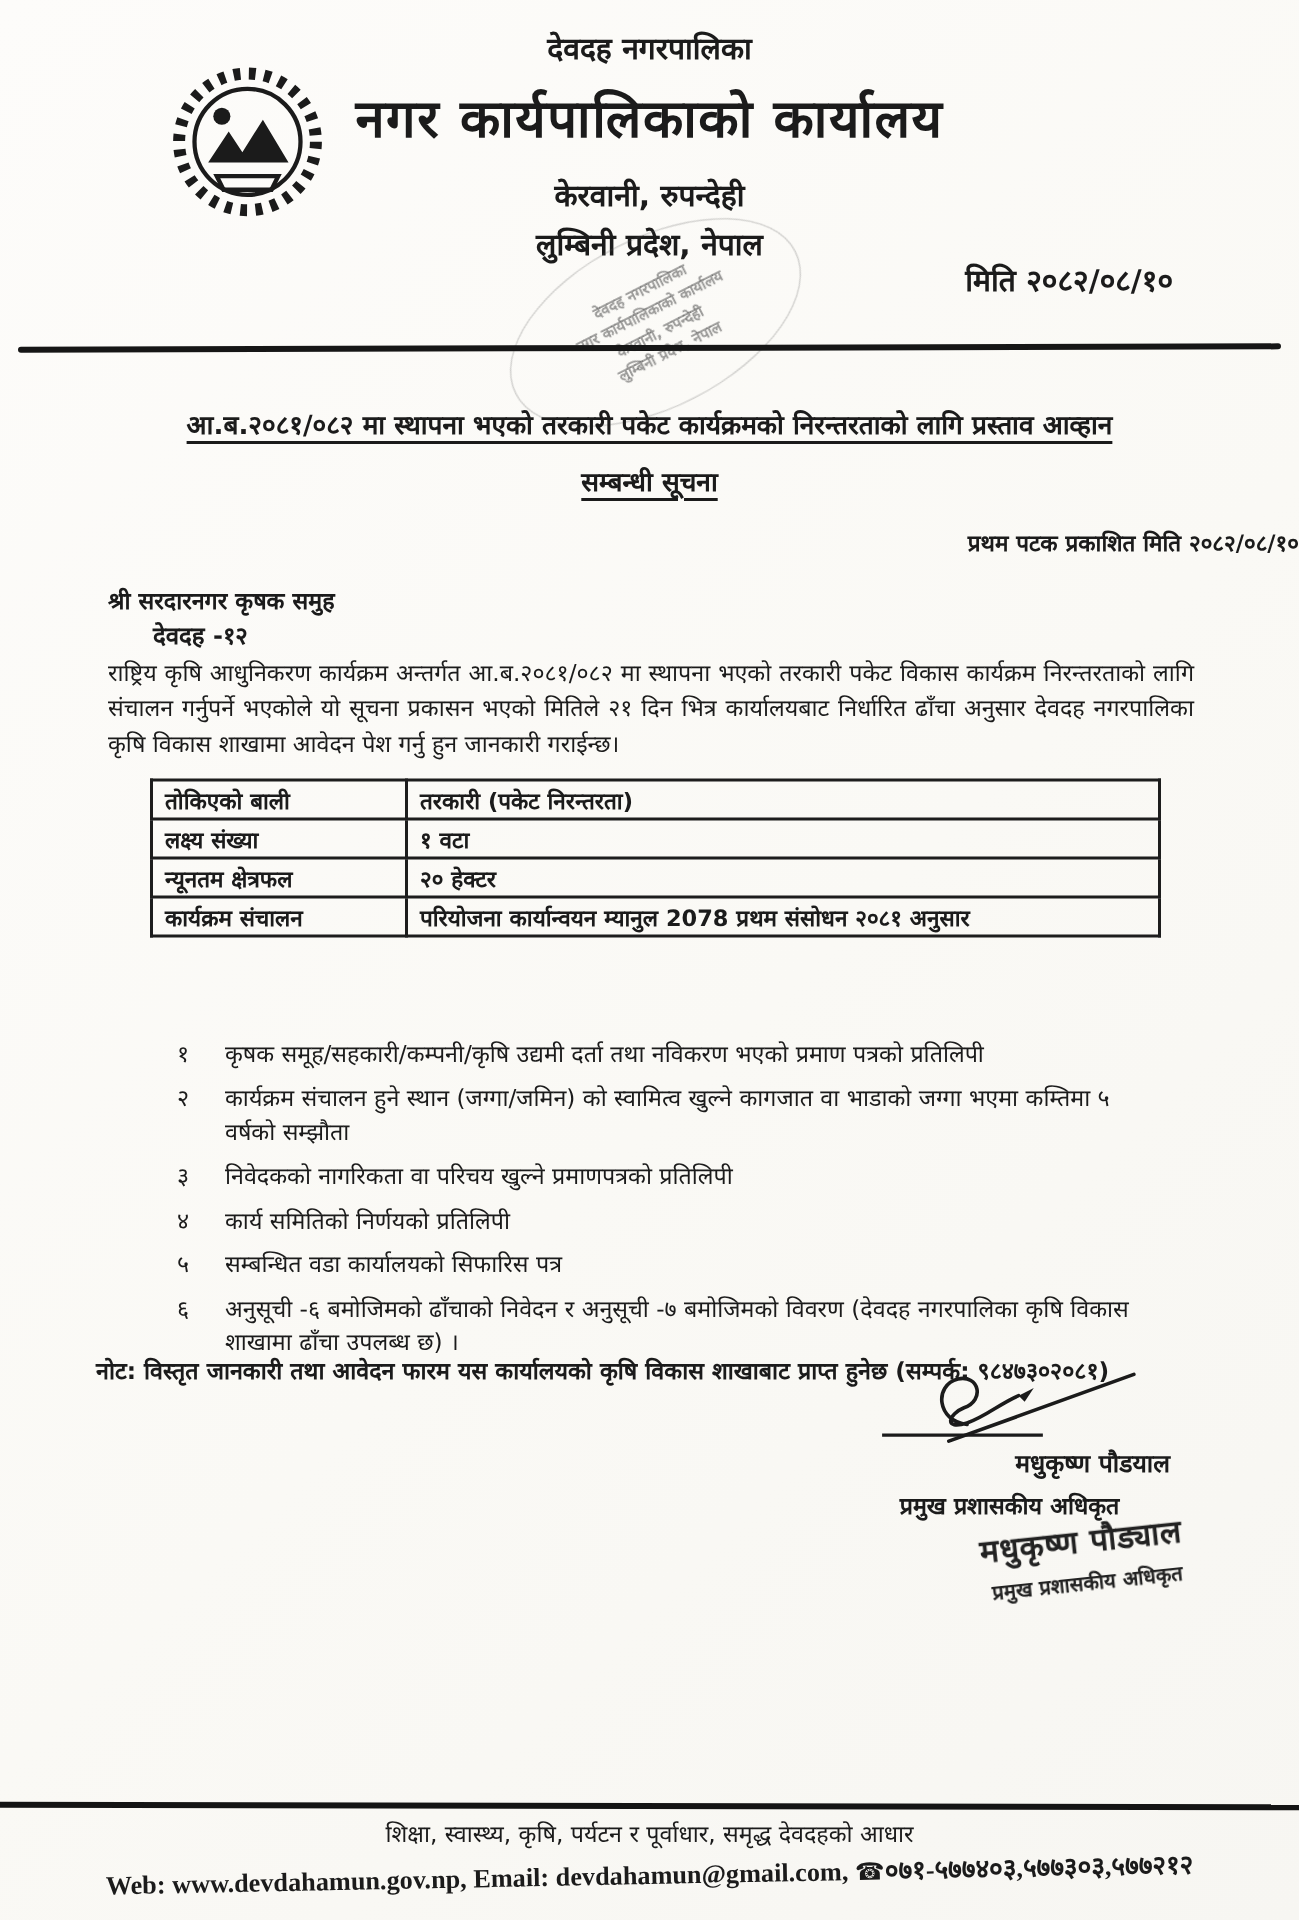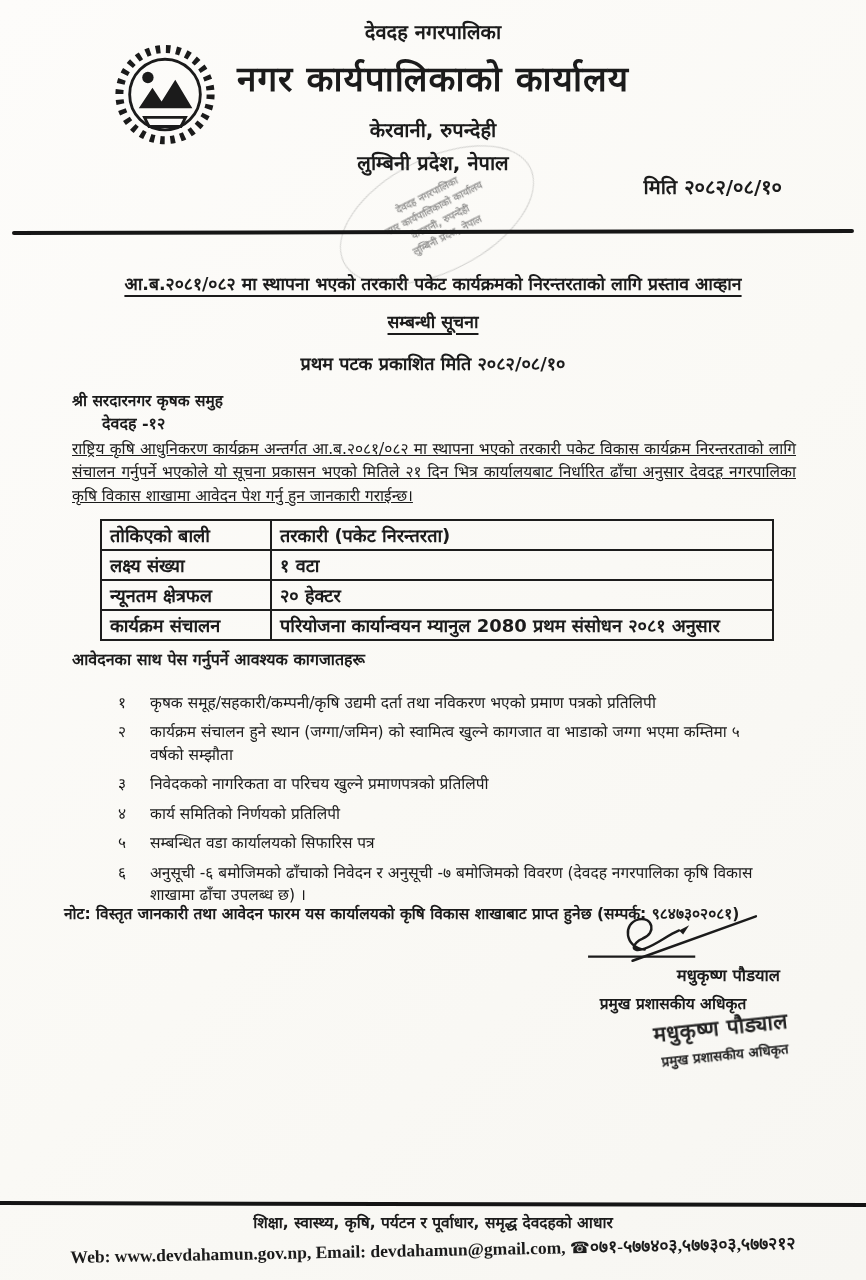--- a/index.html
+++ b/index.html
@@ -38,32 +38,32 @@
   }
 
   .head-rule { top:230px; left:12px; right:12px; height:4px;
     background:#161616; border-radius:2px;
     transform:rotate(-.15deg);
   }
 
   
   .subject { top:266px; font-size:17.5px; font-weight:700; line-height:2.15; }
   .subject span { text-decoration:underline; text-underline-offset:5px; text-decoration-thickness:1.5px; }
-  .published { top:351px; font-size:18px; font-weight:700; }
+  .published { top:351px; font-size:15px; font-weight:700;text-align:right; }
 
   
   .addressee1 { top:389px; left:72px; font-size:15.5px; font-weight:700; }
   .addressee2 { top:412px; left:72px; font-size:16px; font-weight:700;margin-left:30px; }
   .body-par { top:438px; left:72px; width:724px;
-    font-size:15.5px; line-height:1.5; text-align:justify; font-weight:500;text-decoration:underline; }
+    font-size:15.5px; line-height:1.5; text-align:justify; font-weight:500; }
 
   
   .info-table { top:519px; left:100px; width:674px;
     border-collapse:collapse; position:absolute;
-    font-size:18px; font-weight:600; }
+    font-size:15px; font-weight:600; }
   .info-table td { border:2px solid #1d1d1d; padding:2px 8px; height:25px; }
   .info-table td.lbl { width:170px; }
 
   
   .docs-heading { top:648px; left:72px; font-size:16px; font-weight:700; }
   .doc-list { top:692px; left:118px; width:660px; position:absolute; }
   .doc-item { display:flex; gap:18px; font-size:15.5px; font-weight:500;
     line-height:1.45; margin-bottom:7px; }
   .doc-num { min-width:14px; }
   .note-line { top:878px; left:64px; width:740px; font-size:15.5px; font-weight:600;margin-top:24px; }
@@ -77,21 +77,21 @@
   .stamp-name { left:628px; top:1013px; width:185px; text-align:center;
     font-size:21px; font-weight:800; transform:rotate(-6deg);
     letter-spacing:.5px; color:#222; filter:blur(.2px); }
   .stamp-title { left:640px; top:1046px; width:170px; text-align:center;
     font-size:13.5px; font-weight:800; transform:rotate(-6deg);
     color:#222; filter:blur(.2px); }
 
   
   .foot-rule { top:1202px; left:0; right:0; height:3.5px; background:#141414;
     transform:rotate(.12deg); }
-  .slogan { top:1211px; font-size:15.5px; font-weight:700; }
+  .slogan { top:1211px; font-size:15.5px; font-weight:400; }
   .contact { top:1237px; font-size:17.5px; font-weight:600;
     font-family:"Liberation Serif", serif;
     transform:rotate(-1.1deg); }
   .contact .ph-icon { font-family:"DejaVu Sans", sans-serif; font-size:16px; }
 </style>
 </head>
 <body>
 
 <div class="page">
 
@@ -140,26 +140,25 @@
     <tr>
       <td class="lbl">लक्ष्य संख्या</td>
       <td>१ वटा</td>
     </tr>
     <tr>
       <td class="lbl">न्यूनतम क्षेत्रफल</td>
       <td>२० हेक्टर</td>
     </tr>
     <tr>
       <td class="lbl">कार्यक्रम संचालन</td>
-      <td>परियोजना कार्यान्वयन म्यानुल 2080 प्रथम संसोधन २०८१ अनुसार</td>
+      <td>परियोजना कार्यान्वयन म्यानुल 2078 प्रथम संसोधन २०८१ अनुसार</td>
     </tr>
   </tbody>
     </table>
 
-  <div class="abs docs-heading">आवेदनका साथ पेस गर्नुपर्ने आवश्यक कागजातहरू</div>
 
   <div class="doc-list">
     <div class="doc-item">
       <span class="doc-num">१</span>
       <span>कृषक समूह/सहकारी/कम्पनी/कृषि उद्यमी दर्ता तथा नविकरण भएको प्रमाण पत्रको प्रतिलिपी</span>
     </div>
     <div class="doc-item">
       <span class="doc-num">२</span>
       <span>कार्यक्रम संचालन हुने स्थान (जग्गा/जमिन) को स्वामित्व खुल्ने कागजात वा भाडाको जग्गा भएमा कम्तिमा ५ वर्षको सम्झौता</span>
     </div>

